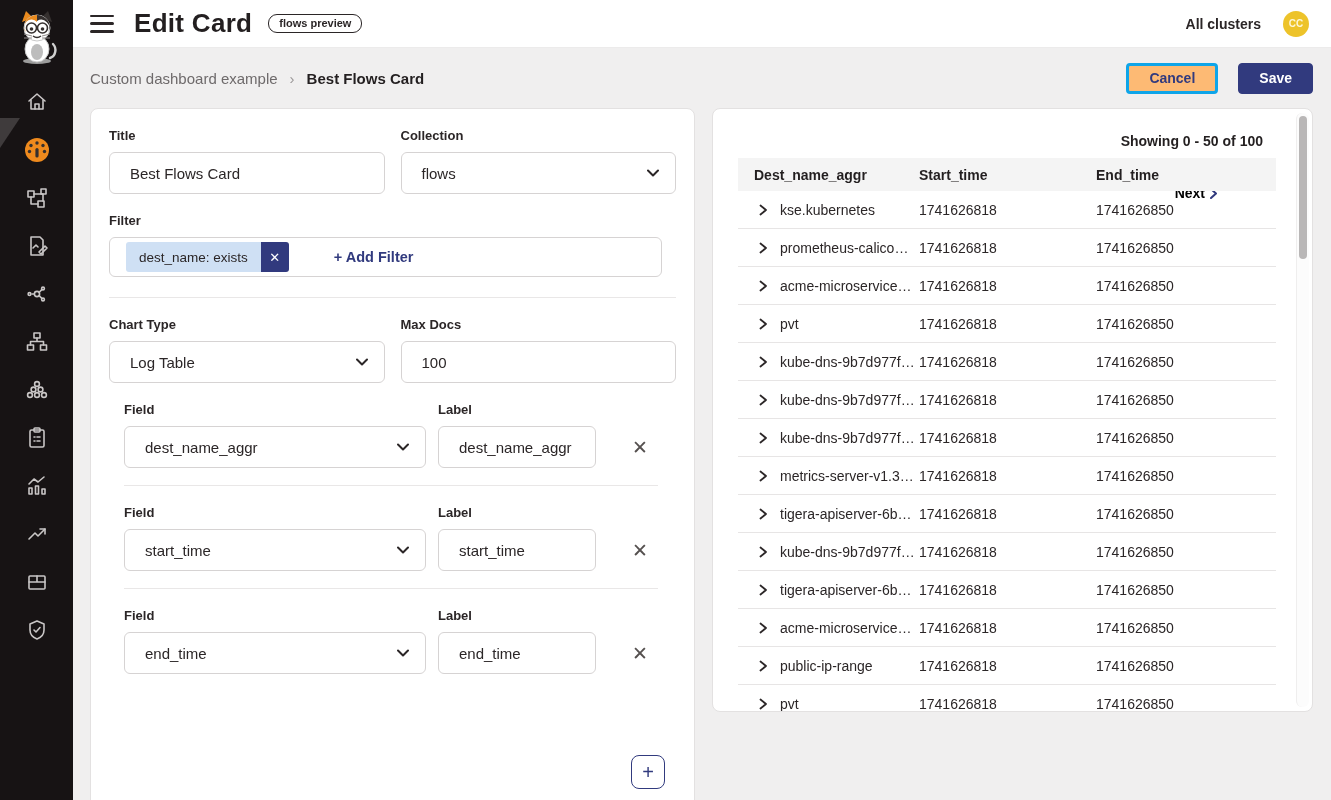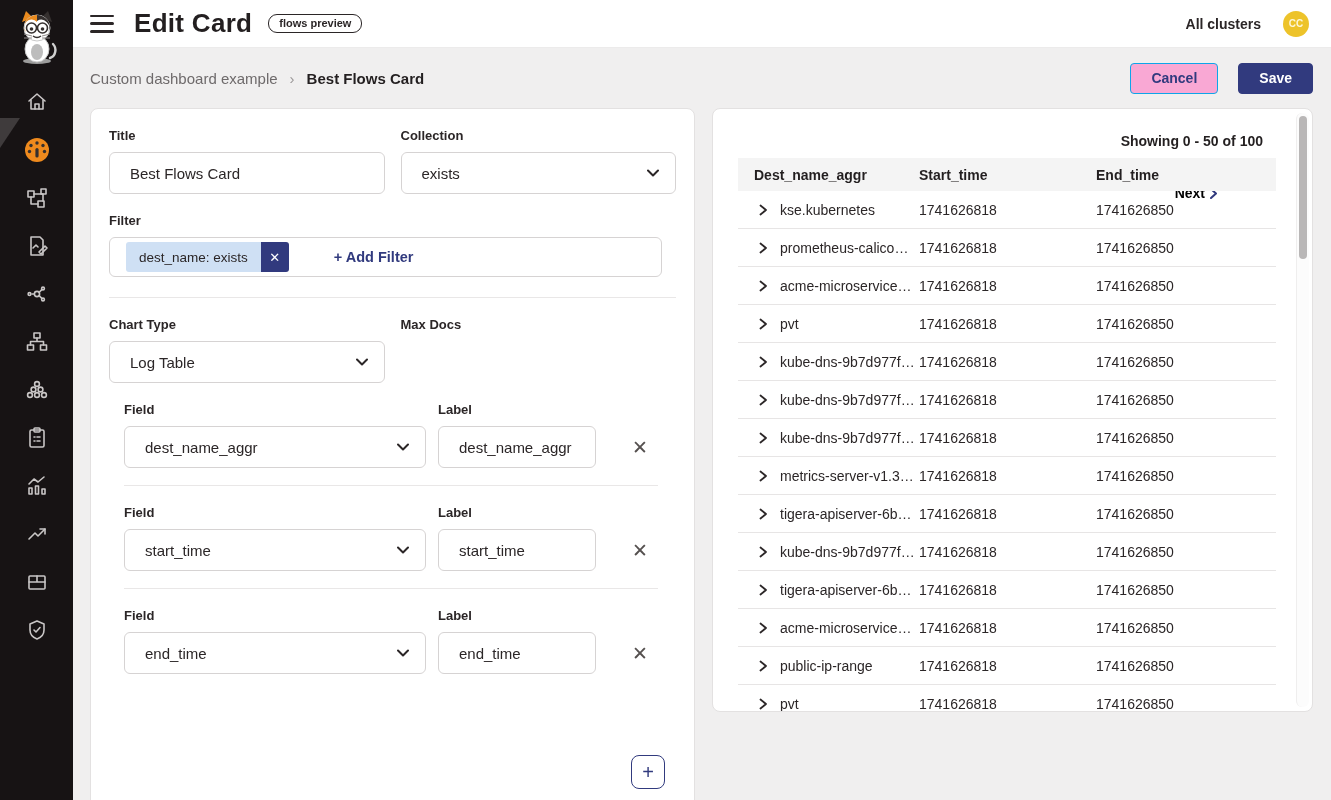--- a/index.html
+++ b/index.html
@@ -25,21 +25,21 @@
   .clusters { font-size:14px; font-weight:600; color:#2b2627; cursor:pointer; }
   .avatar { width:26px; height:26px; border-radius:50%; background:#edc32a; color:#fdf6d8; font-size:10px; font-weight:700; display:flex; align-items:center; justify-content:center; cursor:pointer; }
   
   .subheader { position:absolute; left:73px; top:48px; width:1258px; height:60px; display:flex; align-items:center; }
   .breadcrumb { margin-left:17px; display:flex; align-items:center; gap:12px; font-size:15px; }
   .crumb-parent { color:#6e6a6b; cursor:pointer; }
   .crumb-sep { color:#9b9899; font-size:15px; }
   .crumb-current { color:#231f20; font-weight:700; }
   .header-actions { margin-left:auto; display:flex; gap:20px; padding-right:18px; }
   .btn { height:31px; border-radius:4px; font-size:14px; font-weight:600; padding:0 20px; cursor:pointer; font-family:inherit; }
-  .btn-cancel { background:#f9a8d4; border:1px solid #0ea5e9; color:#313a7e; }
+  .btn-cancel { background:#fdba74; border:3px solid #0ea5e9; color:#313a7e; }
   .btn-save { background:#313a7e; border:1px solid #313a7e; color:#fff; }
   
   .card { position:absolute; background:#fff; border:1px solid #e3e1e1; border-radius:8px; }
   .form-card { left:90px; top:108px; width:605px; height:700px; padding:0 18px; overflow:hidden; }
   .table-card { left:712px; top:108px; width:601px; height:604px; overflow:hidden; }
   
   .f-label { font-size:13px; font-weight:700; color:#2b2627; margin-bottom:9px; }
   .two-col { display:flex; gap:16px; margin-top:19px; }
   .two-col > div { flex:1; }
   .control { height:42px; border:1px solid #d6d3d3; border-radius:6px; background:#fff; display:flex; align-items:center; padding:0 16px 0 20px; font-size:15px; color:#2b2627; width:100%; font-family:inherit; }
@@ -232,21 +232,21 @@
 
 <section class="card form-card">
   <div class="two-col">
     <div>
       <div class="f-label">Title</div>
       <input class="control" value="Best Flows Card" style="">
     </div>
     <div>
       <div class="f-label">Collection</div>
       <div class="control select">
-        <span>exists</span>
+        <span>flows</span>
         <svg width="12" height="8" viewBox="0 0 12 8">
             <polyline points="1,1.5 6,6.5 11,1.5"></polyline>
           </svg>
       </div>
     </div>
   </div>
 
   <div class="filter-section">
     <div class="f-label">Filter</div>
     <div class="filter-box">
@@ -265,20 +265,21 @@
       <div class="f-label">Chart Type</div>
       <div class="control select">
         <span>Log Table</span>
         <svg width="12" height="8" viewBox="0 0 12 8">
             <polyline points="1,1.5 6,6.5 11,1.5"></polyline>
           </svg>
       </div>
     </div>
     <div>
       <div class="f-label">Max Docs</div>
+      <input class="control" value="100" style="">
     </div>
   </div>
 
 
   <div class="col-row">
     <div class="fld">
       <div class="f-label">Field</div>
       <div class="control select">
         <span>dest_name_aggr</span>
         <svg width="12" height="8" viewBox="0 0 12 8">

